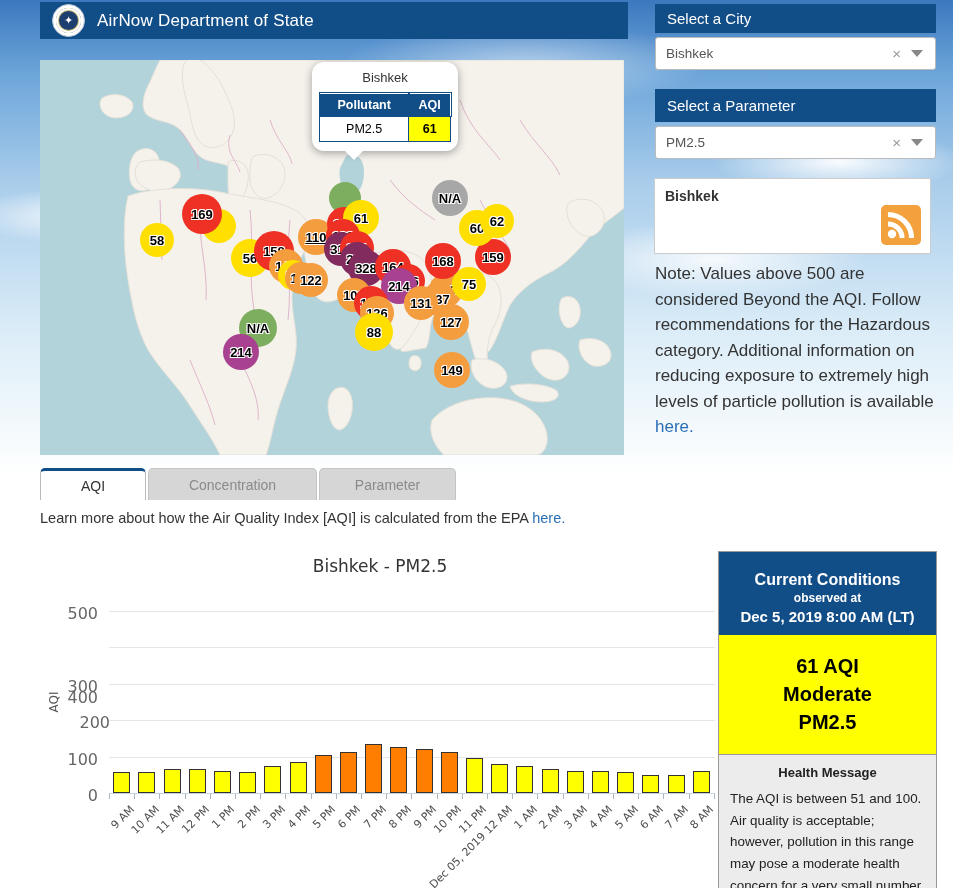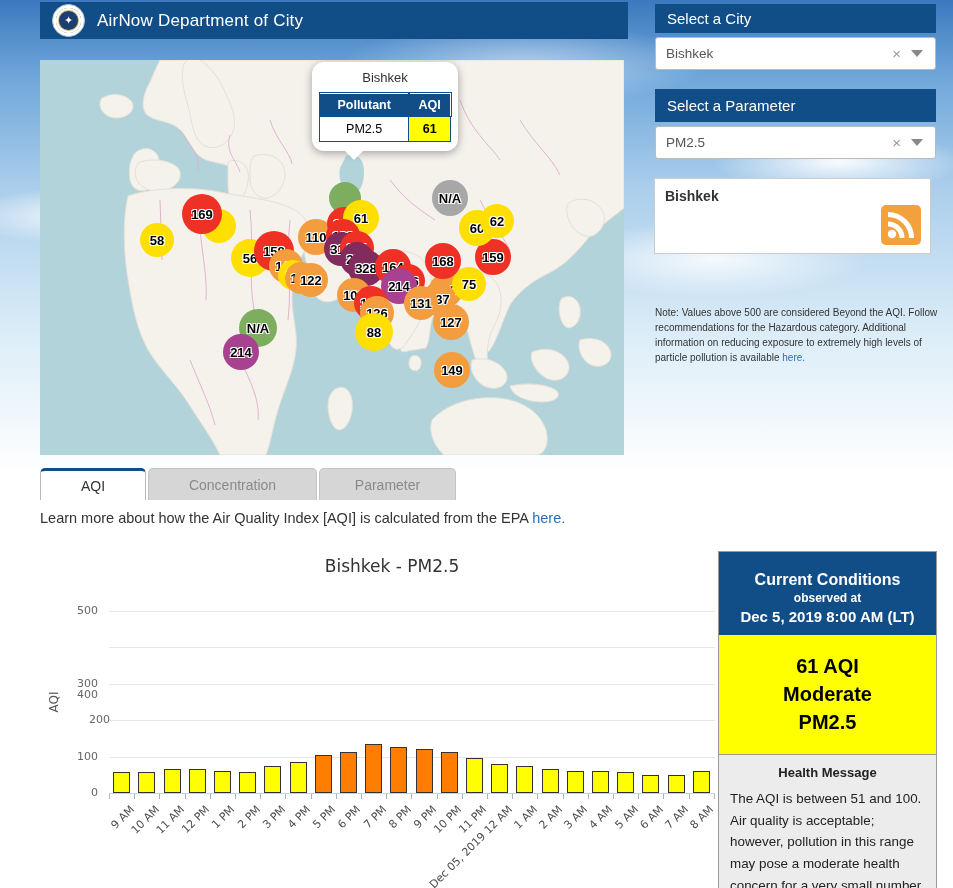--- a/index.html
+++ b/index.html
@@ -52,38 +52,38 @@
     font-size:13.5px; color:#555; cursor:pointer; }
   .select-box .spacer { flex:1; }
   .select-clear { color:#999; font-size:15px; padding:0 10px; cursor:pointer; }
   .select-caret { width:0; height:0; border-left:6px solid transparent; border-right:6px solid transparent;
     border-top:7px solid #888; margin-right:2px; cursor:pointer; }
   .rss-box { position:absolute; left:654px; top:178px; width:277px; height:76px; background:#fff;
     border:1px solid #ccc; padding:9px 10px; }
   .rss-title { font-size:14px; font-weight:bold; color:#333; }
   .rss-icon { position:absolute; right:9px; bottom:8px; width:40px; height:40px; border-radius:5px;
     background:#f2a13c; cursor:pointer; }
-  .note { position:absolute; left:655px; top:261px; width:285px; font-size:10px; color:#333; line-height:1.5;margin-top:44px; }
+  .note { position:absolute; left:655px; top:261px; width:285px; font-size:17px; color:#333; line-height:1.5; }
   a.link { color:#2a6fb5; text-decoration:none; cursor:pointer; }
 
   
   .tabs { position:absolute; left:40px; top:468px; height:32px; }
   .tab { position:absolute; top:0; height:32px; display:flex; align-items:center; justify-content:center;
     font-size:14px; border-radius:5px 5px 0 0; cursor:pointer; }
   .tab.active { background:#fff; color:#333; border:1px solid #b9b9b9; border-top:3px solid #114d87; border-bottom:none; }
   .tab.inactive { background:#d6d6d6; color:#8a8a8a; border:1px solid #c4c4c4; border-bottom:none; }
   .learn { position:absolute; left:40px; top:510px; font-size:14.5px; color:#333; }
 
   
   .chart { position:absolute; left:40px; top:545px; width:690px; height:343px; font-family:"DejaVu Sans", sans-serif; }
-  .chart-title { position:absolute; left:16px; top:11px; width:672px; text-align:center; font-size:17px; color:#333; }
+  .chart-title { position:absolute; left:4px; top:11px; width:672px; text-align:center; font-size:17px; color:#333; }
   .y-label { position:absolute; left:4px; top:150px; font-size:12px; color:#555; transform:rotate(-90deg); }
   .gridline { position:absolute; height:1px; background:#e6e6e6; }
   .axis-line { position:absolute; height:1px; background:#c9d2da; }
-  .ytick { position:absolute; width:42px; text-align:right; font-size:11px; color:#666; }
+  .ytick { position:absolute; width:42px; text-align:right; font-size:16px; color:#666; }
   .xtick-mark { position:absolute; width:1px; height:5px; background:#a9b6c2; }
   .bar { position:absolute; border:1px solid #333; cursor:pointer; }
   .xlab { position:absolute; width:130px; text-align:right; font-size:11px; color:#4d4d4d;
     transform:rotate(-45deg); transform-origin:100% 0; white-space:nowrap; }
 
   
   .cc { position:absolute; left:718px; top:551px; width:219px; border:1px solid #999; }
   .cc-head { background:#114d87; color:#fff; text-align:center; padding:19px 4px 10px; }
   .cc-head .l1 { font-size:16px; font-weight:bold; }
   .cc-head .l2 { font-size:12px; font-weight:bold; margin-top:2px; }
@@ -97,21 +97,21 @@
 </head>
 <body>
 
 <div id="stage">
   <div class="sky"></div>
 
   <div class="app-header">
     <div class="seal">
       <div class="seal-inner">✦</div>
     </div>
-    <div class="app-title">AirNow Department of City</div>
+    <div class="app-title">AirNow Department of State</div>
   </div>
 
   <div class="map">
     <svg width="584" height="395" viewBox="0 0 584 395">
       <rect x="0" y="0" width="584" height="395" fill="#b2d3da"></rect>
       <g fill="#f5f2ec" stroke="#e3e0d8" stroke-width="1">
 
         <path d="M120,0 L584,0 L584,148 C570,160 556,168 545,182 C530,200 520,208 505,215 C492,222 480,230 470,245 C462,262 458,278 450,290 L440,300 C432,290 436,272 430,260 C420,246 408,240 396,252 C388,262 392,276 386,288 L362,292 C352,275 346,250 338,232 C330,214 320,206 305,200 C290,196 278,198 266,190 C254,182 250,170 240,162 C228,152 214,150 206,140 C198,130 202,118 194,110 C186,102 172,104 162,98 C150,90 148,76 138,68 C128,60 114,62 106,54 C100,46 104,32 110,22 C114,12 118,4 120,0 Z"></path>
 
         <path d="M160,0 C172,8 180,20 186,34 C192,48 198,60 192,74 C186,86 172,92 162,84 C152,76 152,60 148,46 C144,32 140,16 144,4 C148,-2 154,-4 160,0 Z"></path>
@@ -161,21 +161,21 @@
 
     <div class="marker" style="height: 34px; width: 34px; left: 100px; top: 163px; background: rgb(255, 223, 0);">58</div>
       <div class="marker" style="height: 34px; width: 34px; left: 162px; top: 149px; background: rgb(255, 223, 0);"></div>
       <div class="marker" style="height: 40px; width: 40px; left: 142px; top: 134px; background: rgb(238, 49, 36);">169</div>
       <div class="marker" style="height: 38px; width: 38px; left: 191px; top: 179px; background: rgb(255, 223, 0);">56</div>
       <div class="marker" style="height: 40px; width: 40px; left: 214px; top: 171px; background: rgb(238, 49, 36);">158</div>
       <div class="marker" style="height: 34px; width: 34px; left: 229px; top: 189px; background: rgb(244, 157, 63);">149</div>
       <div class="marker" style="height: 30px; width: 30px; left: 238px; top: 200px; background: rgb(255, 223, 0);">81</div>
       <div class="marker" style="height: 32px; width: 32px; left: 245px; top: 202px; background: rgb(244, 157, 63);">118</div>
       <div class="marker" style="height: 34px; width: 34px; left: 254px; top: 203px; background: rgb(244, 157, 63);">122</div>
-      <div class="marker" style="height: 36px; width: 36px; left: 258px; top: 159px; background: rgb(244, 157, 63);">110</div>
+      <div class="marker" style="height: 36px; width: 36px; left: 258px; top: 159px; background: rgb(244, 157, 63); text-decoration: underline;">110</div>
       <div class="marker" style="height: 32px; width: 32px; left: 289px; top: 122px; background: rgb(125, 174, 95);"></div>
       <div class="marker" style="height: 34px; width: 34px; left: 287px; top: 147px; background: rgb(238, 49, 36);">152</div>
       <div class="marker" style="height: 36px; width: 36px; left: 303px; top: 140px; background: rgb(255, 223, 0);">61</div>
       <div class="marker" style="height: 34px; width: 34px; left: 286px; top: 159px; background: rgb(238, 49, 36);">132</div>
       <div class="marker" style="height: 34px; width: 34px; left: 284px; top: 172px; background: rgb(130, 43, 94);">316</div>
       <div class="marker" style="height: 34px; width: 34px; left: 300px; top: 171px; background: rgb(238, 49, 36);">161</div>
       <div class="marker" style="height: 34px; width: 34px; left: 300px; top: 182px; background: rgb(130, 43, 94);">288</div>
       <div class="marker" style="height: 36px; width: 36px; left: 308px; top: 190px; background: rgb(130, 43, 94);">328</div>
       <div class="marker" style="height: 36px; width: 36px; left: 335px; top: 189px; background: rgb(238, 49, 36);">164</div>
       <div class="marker" style="height: 34px; width: 34px; left: 351px; top: 204px; background: rgb(238, 49, 36);">146</div>

